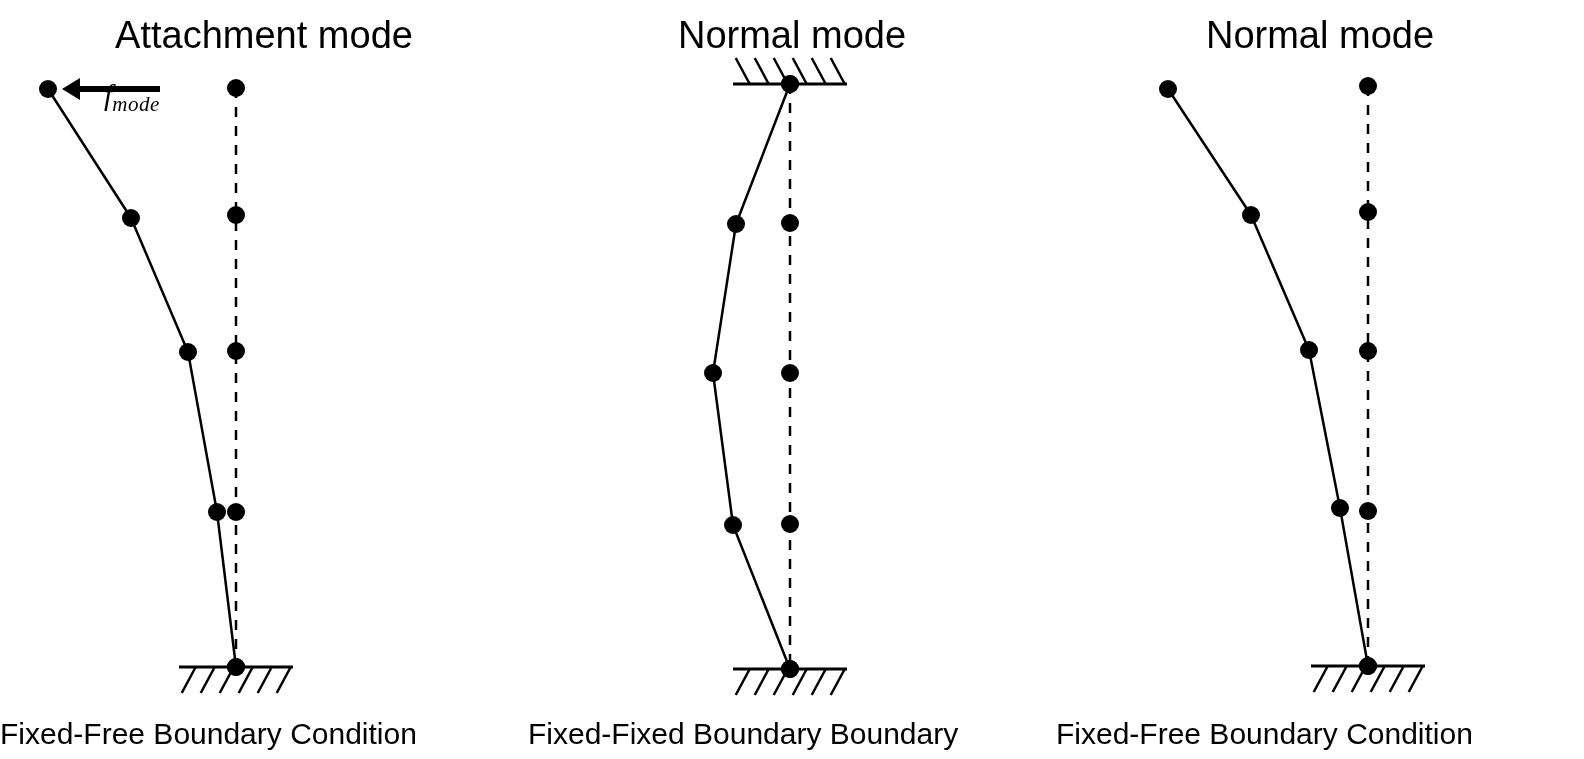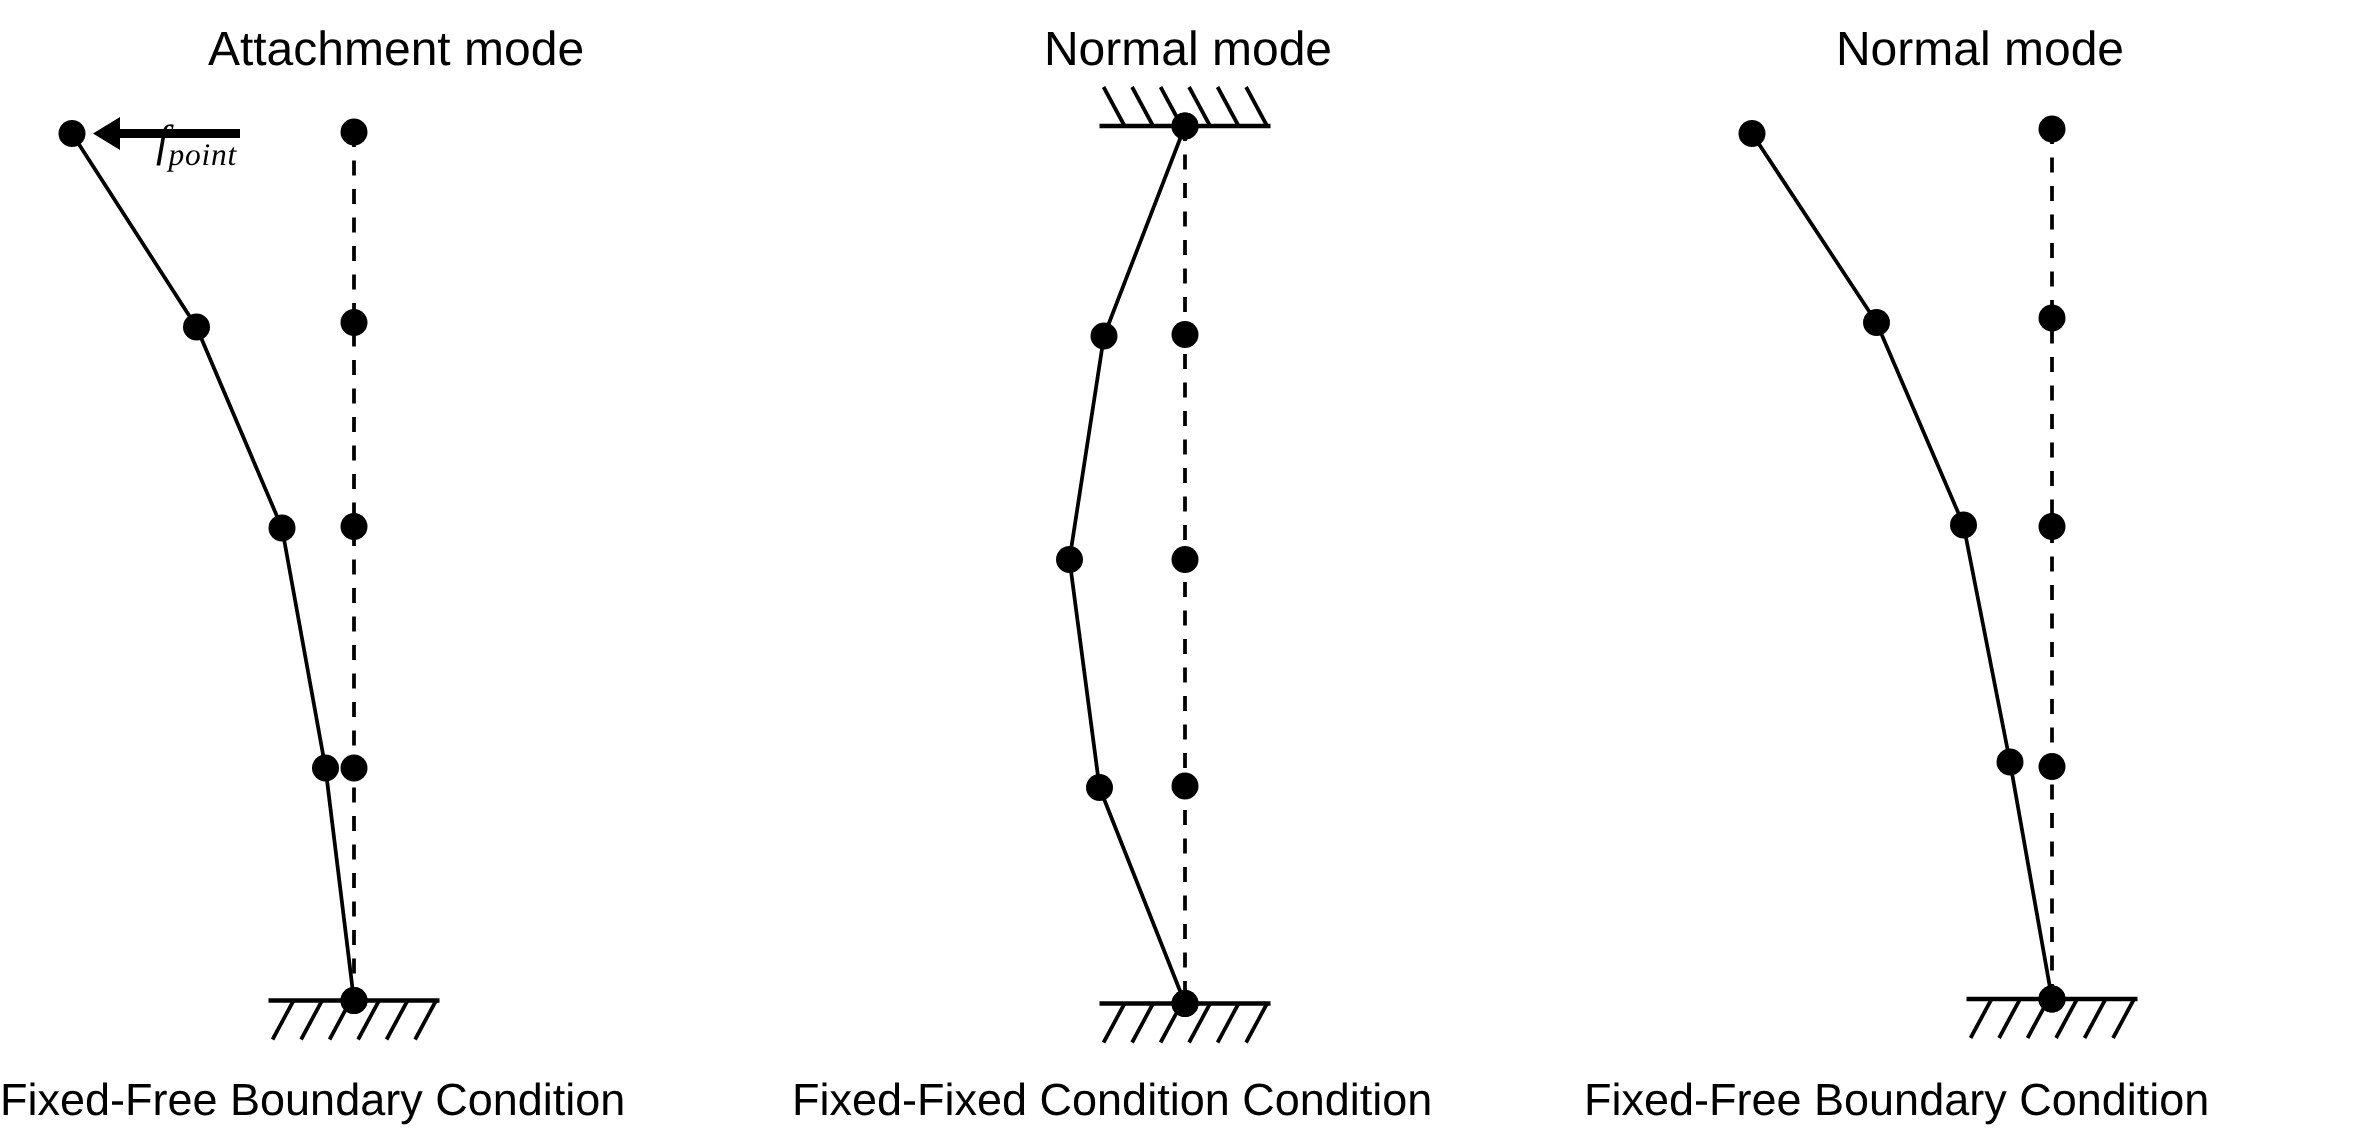--- a/index.html
+++ b/index.html
@@ -26,21 +26,21 @@
   }
   #panel-0 { left: 0px;    width: 528px; }
   #panel-1 { left: 528px;  width: 528px; }
   #panel-2 { left: 1056px; width: 528px; }
 
   .panel-title {
     position: absolute;
     top: 14px;
     width: 100%;
     text-align: center;
-    font-size: 32px;
+    font-size: 38px;
     font-family: "Liberation Sans", sans-serif;
     color: #000000;
     white-space: nowrap;
     letter-spacing: 0px;
   }
   .panel-caption {
     position: absolute;
     bottom: 8px;
     width: 100%;
     text-align: left;
@@ -96,25 +96,25 @@
         <circle cx="48" cy="89" r="9" fill="#000000"></circle>
         <circle cx="131" cy="218" r="9" fill="#000000"></circle>
         <circle cx="188" cy="352" r="9" fill="#000000"></circle>
         <circle cx="217" cy="512" r="9" fill="#000000"></circle>
         <circle cx="236" cy="667" r="9" fill="#000000"></circle>
         <g>
           <line x1="160" y1="89" x2="76" y2="89" stroke="#000000" stroke-width="6"></line>
           <polygon points="62,89 80,78 80,100" fill="#000000"></polygon>
         </g>
       </svg>
-      <div class="force-label" style="left: 104px; top: 78px;"><span>f</span><span class="sub">point</span></div>
+      <div class="force-label" style="left: 104px; top: 78px;"><span>f</span><span class="sub">mode</span></div>
     </div>
     <div class="panel" id="panel-1">
       <div class="panel-title">Normal mode</div>
-      <div class="panel-caption">Fixed-Fixed Condition Condition</div>
+      <div class="panel-caption">Fixed-Fixed Boundary Boundary</div>
       <svg class="panel-svg" width="528" height="759" viewBox="528 0 528 759">
         <line x1="790" y1="84" x2="790" y2="669" stroke="#000000" stroke-width="2.5" stroke-dasharray="10 9"></line>
         <polyline points="790,84 736,224 713,373 733,525 790,669" fill="none" stroke="#000000" stroke-width="2.5" stroke-linejoin="round" stroke-linecap="round"></polyline>
         <g>
           <line x1="733" y1="84" x2="847" y2="84" stroke="#000000" stroke-width="3"></line>
           <line x1="749.72" y1="84" x2="735.72" y2="58" stroke="#000000" stroke-width="2.5"></line>
           <line x1="768.72" y1="84" x2="754.72" y2="58" stroke="#000000" stroke-width="2.5"></line>
           <line x1="787.72" y1="84" x2="773.72" y2="58" stroke="#000000" stroke-width="2.5"></line>
           <line x1="806.72" y1="84" x2="792.72" y2="58" stroke="#000000" stroke-width="2.5"></line>
           <line x1="825.72" y1="84" x2="811.72" y2="58" stroke="#000000" stroke-width="2.5"></line>

